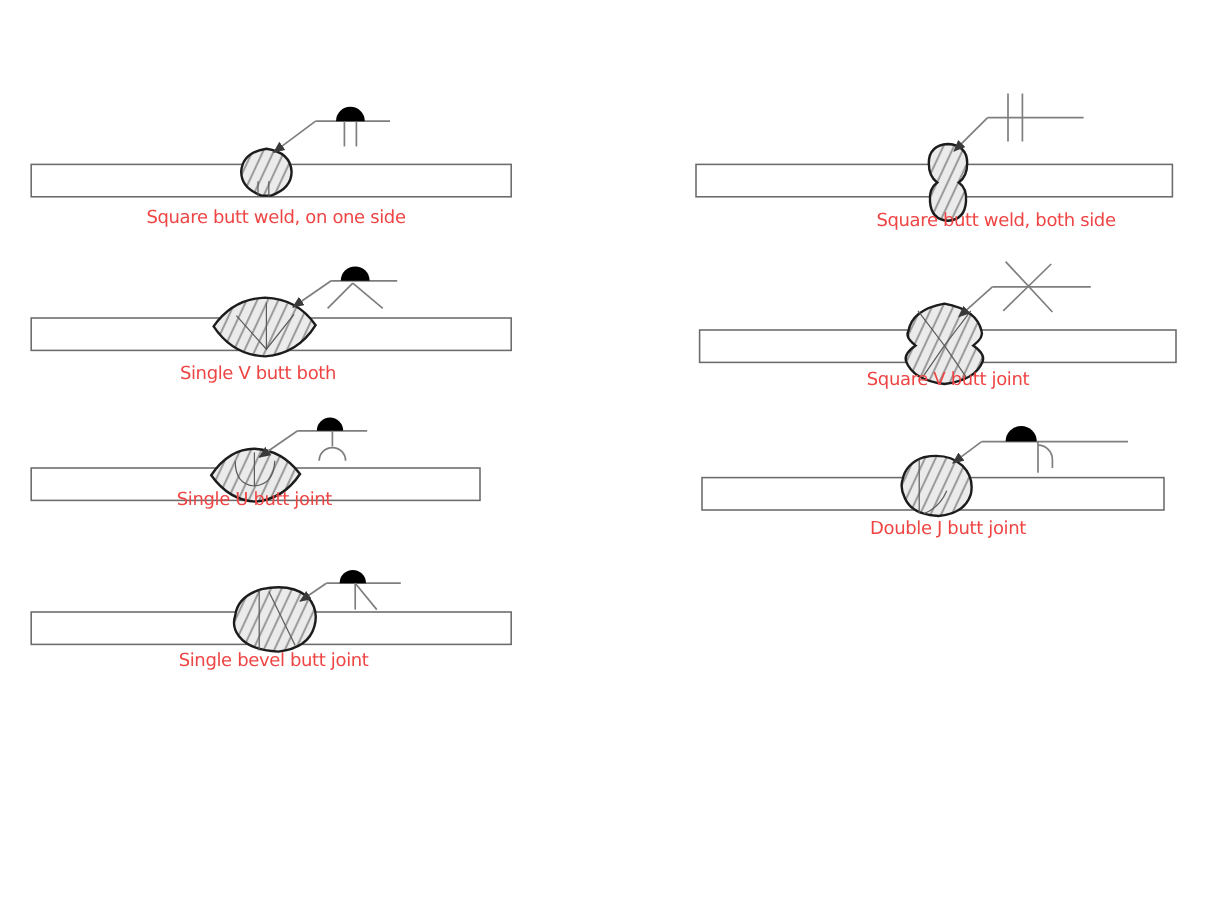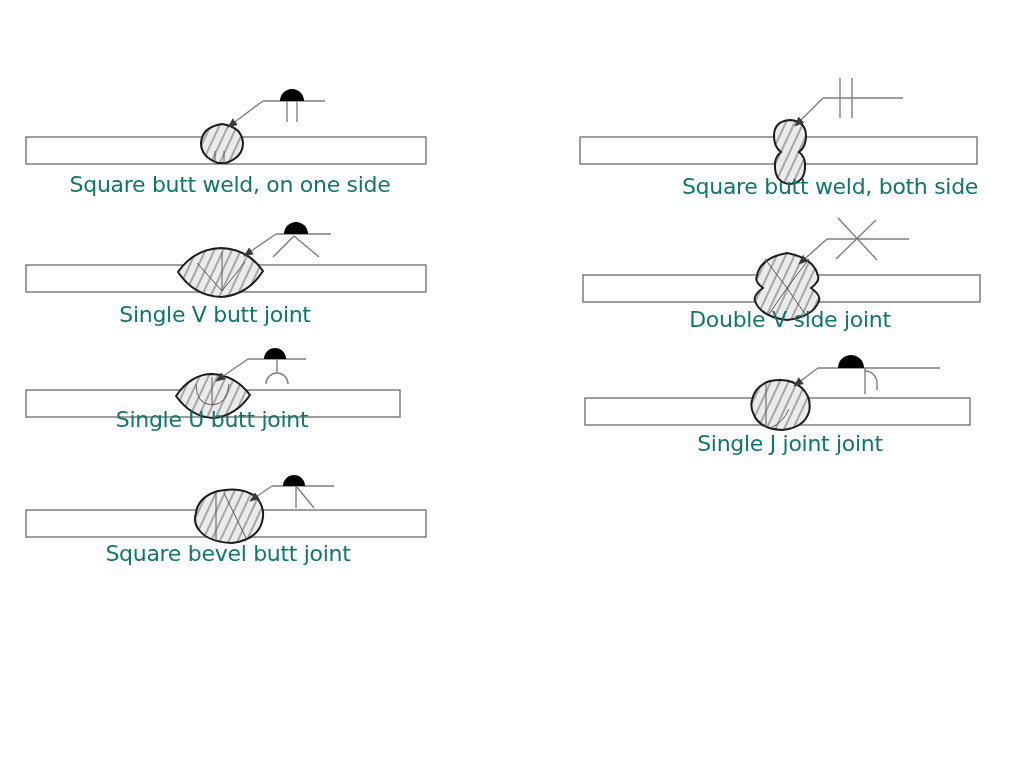--- a/index.html
+++ b/index.html
@@ -3,21 +3,21 @@
 <meta charset="utf-8">
 <style>
   html,body{margin:0;padding:0;}
   body{
     width:1024px;height:766px;background:#ffffff;overflow:hidden;position:relative;
     font-family:"DejaVu Sans", sans-serif;
   }
   #canvas{position:absolute;left:0;top:0;}
   .fig-label{
     position:absolute;transform:translateX(-50%);
-    font-size:22px;letter-spacing:-0.3px;color:#0f766e;white-space:nowrap;
+    font-size:15px;letter-spacing:-0.3px;color:#ef4444;white-space:nowrap;
   }
   .plate{fill:#ffffff;stroke:#6b6b6b;stroke-width:1.3;}
   .weld{fill:url(#hatch);stroke:#1c1c1c;stroke-width:2;}
   .inner{fill:none;stroke:#5a5a5a;stroke-width:1;}
   .sym{fill:none;stroke:#7e7e7e;stroke-width:1.4;}
   .dome{fill:#000000;stroke:none;}
 </style>
 </head>
 <body>
 
@@ -103,17 +103,17 @@
         <line x1="272" y1="486" x2="334" y2="486" class="sym"></line>
         <path d="M283,486 A11,11 0 0 1 305,486 Z" class="dome"></path>
         <line x1="296" y1="486" x2="296" y2="508" class="sym"></line>
         <path d="M296,486 L314,508" class="sym"></path>
       </g>
     </g>
 </svg>
 
 <div class="fig-label" style="left:230px;top:172px">Square butt weld, on one side</div>
 <div class="fig-label" style="left:830px;top:174px">Square butt weld, both side</div>
-<div class="fig-label" style="left:215px;top:302px">Single V butt joint</div>
-<div class="fig-label" style="left:790px;top:307px">Double V side joint</div>
+<div class="fig-label" style="left:215px;top:302px">Single V butt both</div>
+<div class="fig-label" style="left:790px;top:307px">Square V butt joint</div>
 <div class="fig-label" style="left:212px;top:407px">Single U butt joint</div>
-<div class="fig-label" style="left:790px;top:431px">Single J joint joint</div>
-<div class="fig-label" style="left:228px;top:541px">Square bevel butt joint</div>
+<div class="fig-label" style="left:790px;top:431px">Double J butt joint</div>
+<div class="fig-label" style="left:228px;top:541px">Single bevel butt joint</div>
 
 </body></html>

